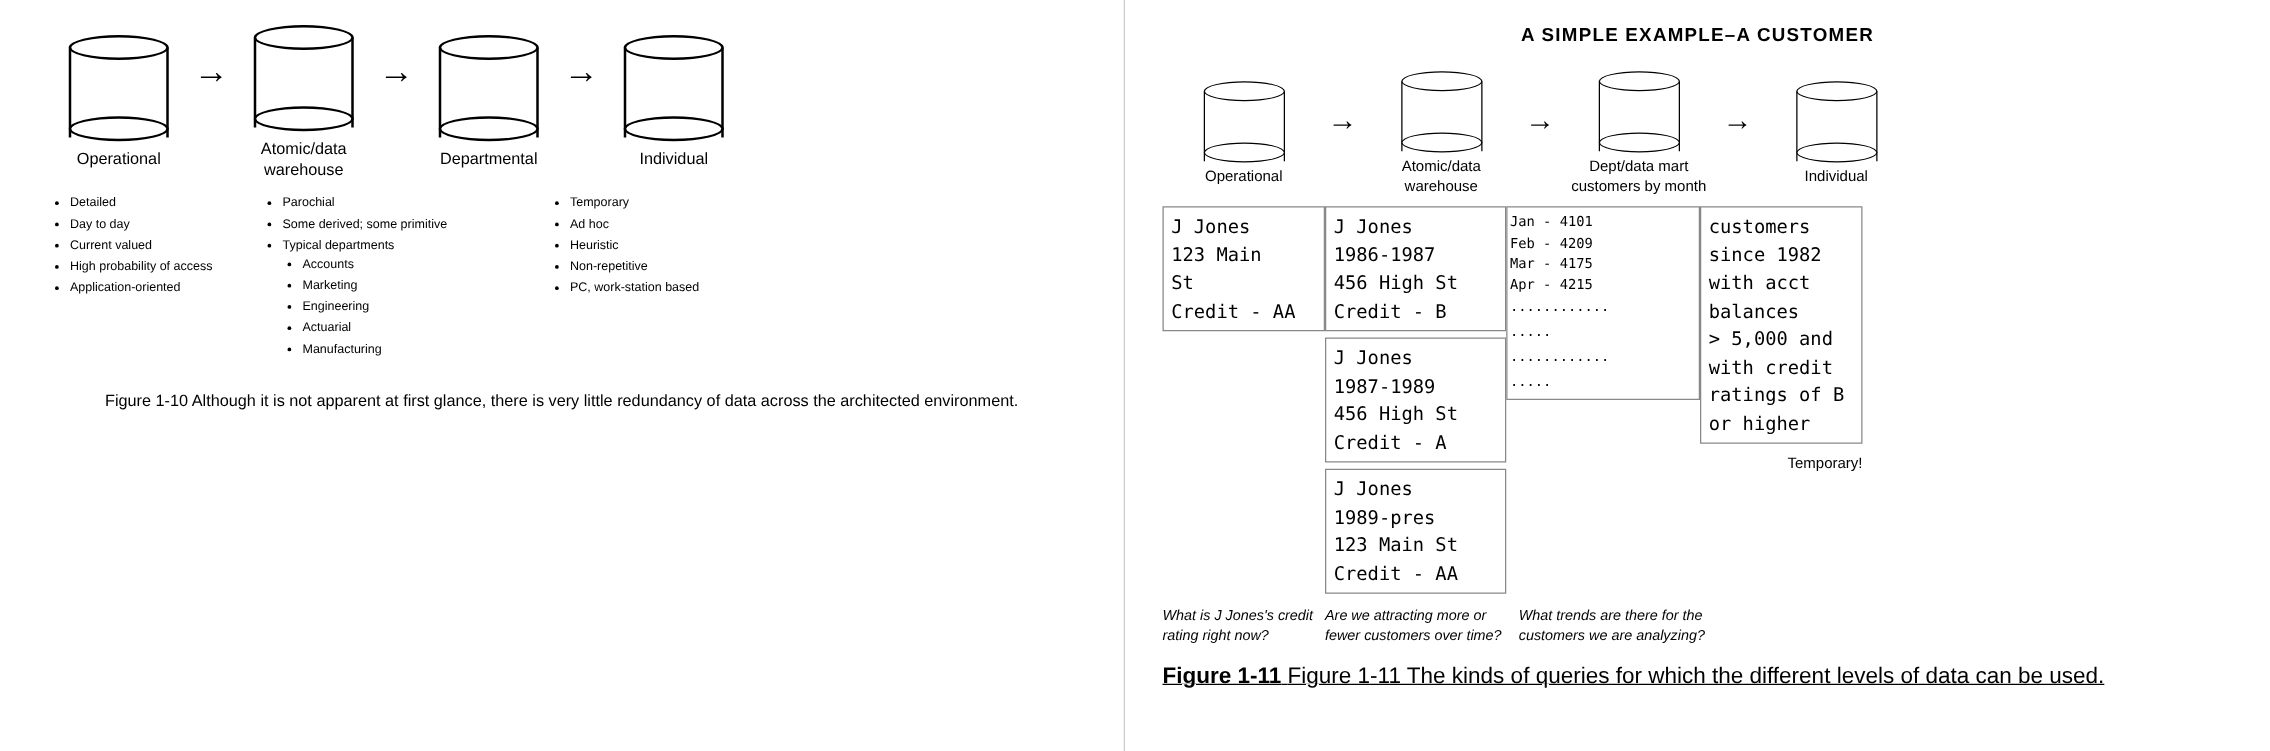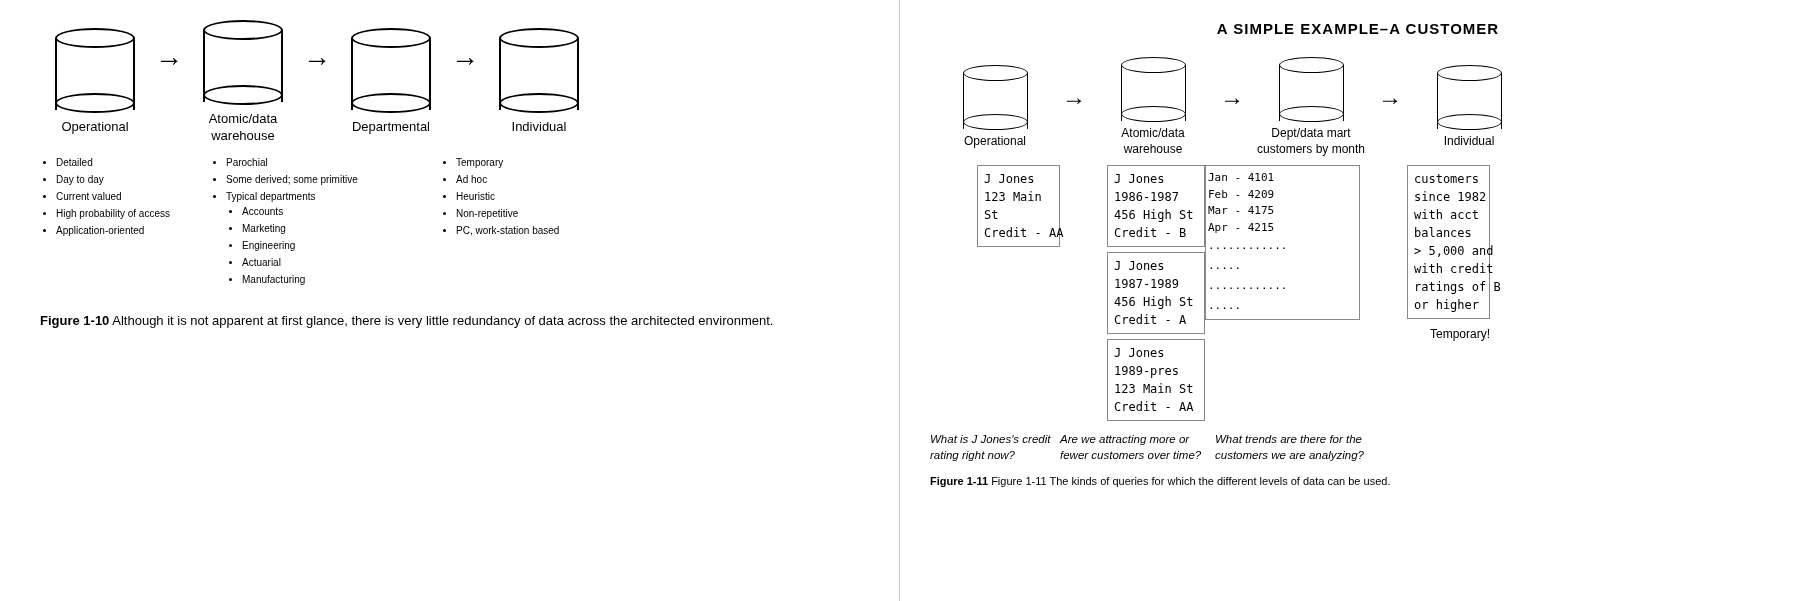--- a/index.html
+++ b/index.html
@@ -118,21 +118,22 @@
     .bullet-col ul li {
       margin-bottom: 2px;
     }
     .figure-caption {
       margin-top: 22px;
       font-size: 13px;
       line-height: 1.5;
       max-width: 820px;
     }
     .figure-caption strong {
-      font-weight: bold;
+      font-weight: normal;
+      margin-left: 44px;
     }
     
     .right-diagram-row {
       display: flex;
       flex-direction: row;
       align-items: center;
       margin-bottom: 8px;
       gap: 0;
     }
     .right-cyl-wrapper {
@@ -167,25 +168,24 @@
       width: 130px;
       display: flex;
       flex-direction: column;
       gap: 5px;
       font-size: 11.5px;
     }
     .data-box {
       border: 1px solid #888;
       padding: 4px 6px;
       font-family: monospace;
-      font-size: 12px;
+      font-size: 15px;
       line-height: 1.5;
       white-space: pre;
       background: #fff;
-      margin-left: 47px;
     }
     .dotted-box {
       border: 1px solid #888;
       padding: 4px 2px;
       font-family: monospace;
       font-size: 11px;
       line-height: 1.5;
       background: #fff;
     }
     .query-row {
@@ -199,22 +199,23 @@
       font-size: 11.5px;
       line-height: 1.4;
     }
     .temp-label {
       font-size: 12px;
       text-align: right;
       margin-top: 3px;
     }
     .figure-caption-right {
       margin-top: 10px;
-      font-size: 11px;
+      font-size: 18px;
       line-height: 1.5;
+      text-decoration: underline;
     }
     
     .small-cylinder {
       width: 65px;
       height: 65px;
       position: relative;
     }
     .small-cyl-top {
       width: 65px;
       height: 16px;

